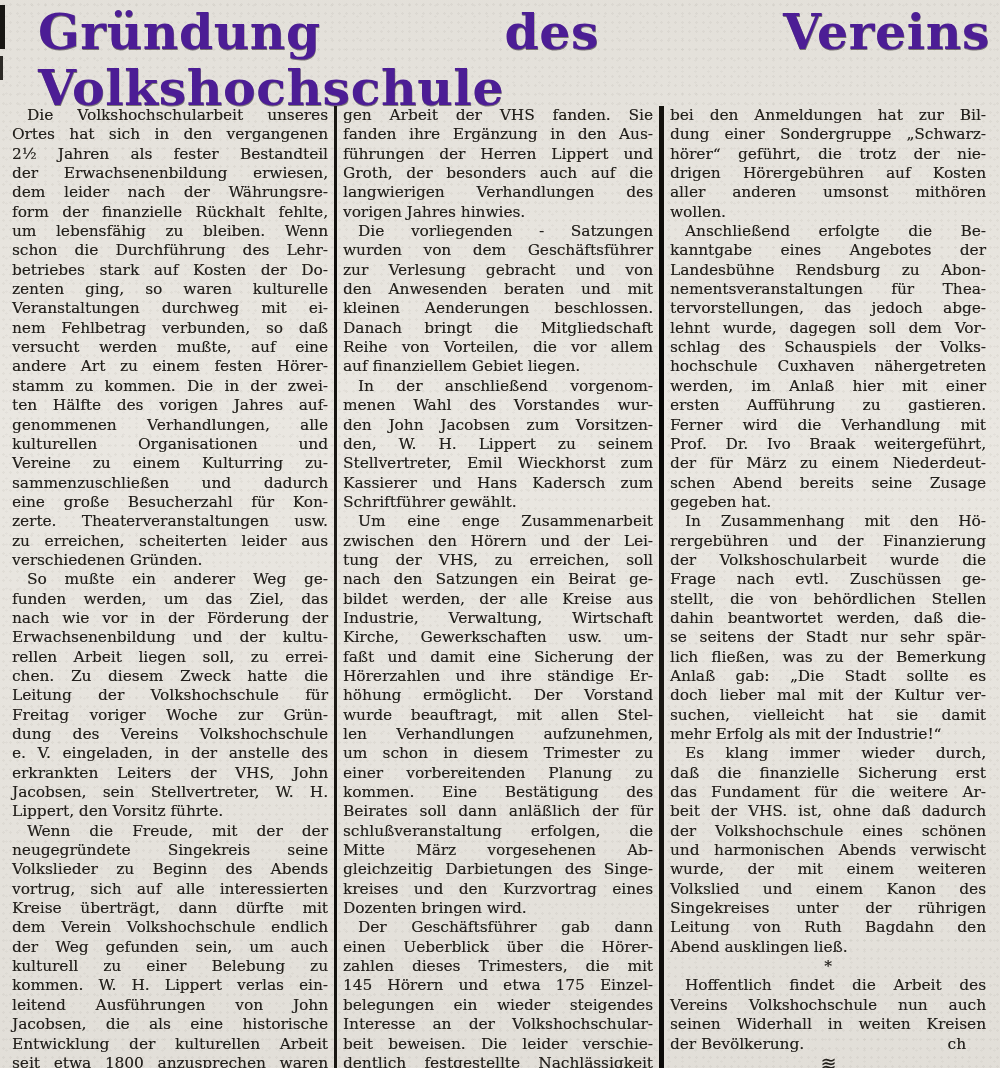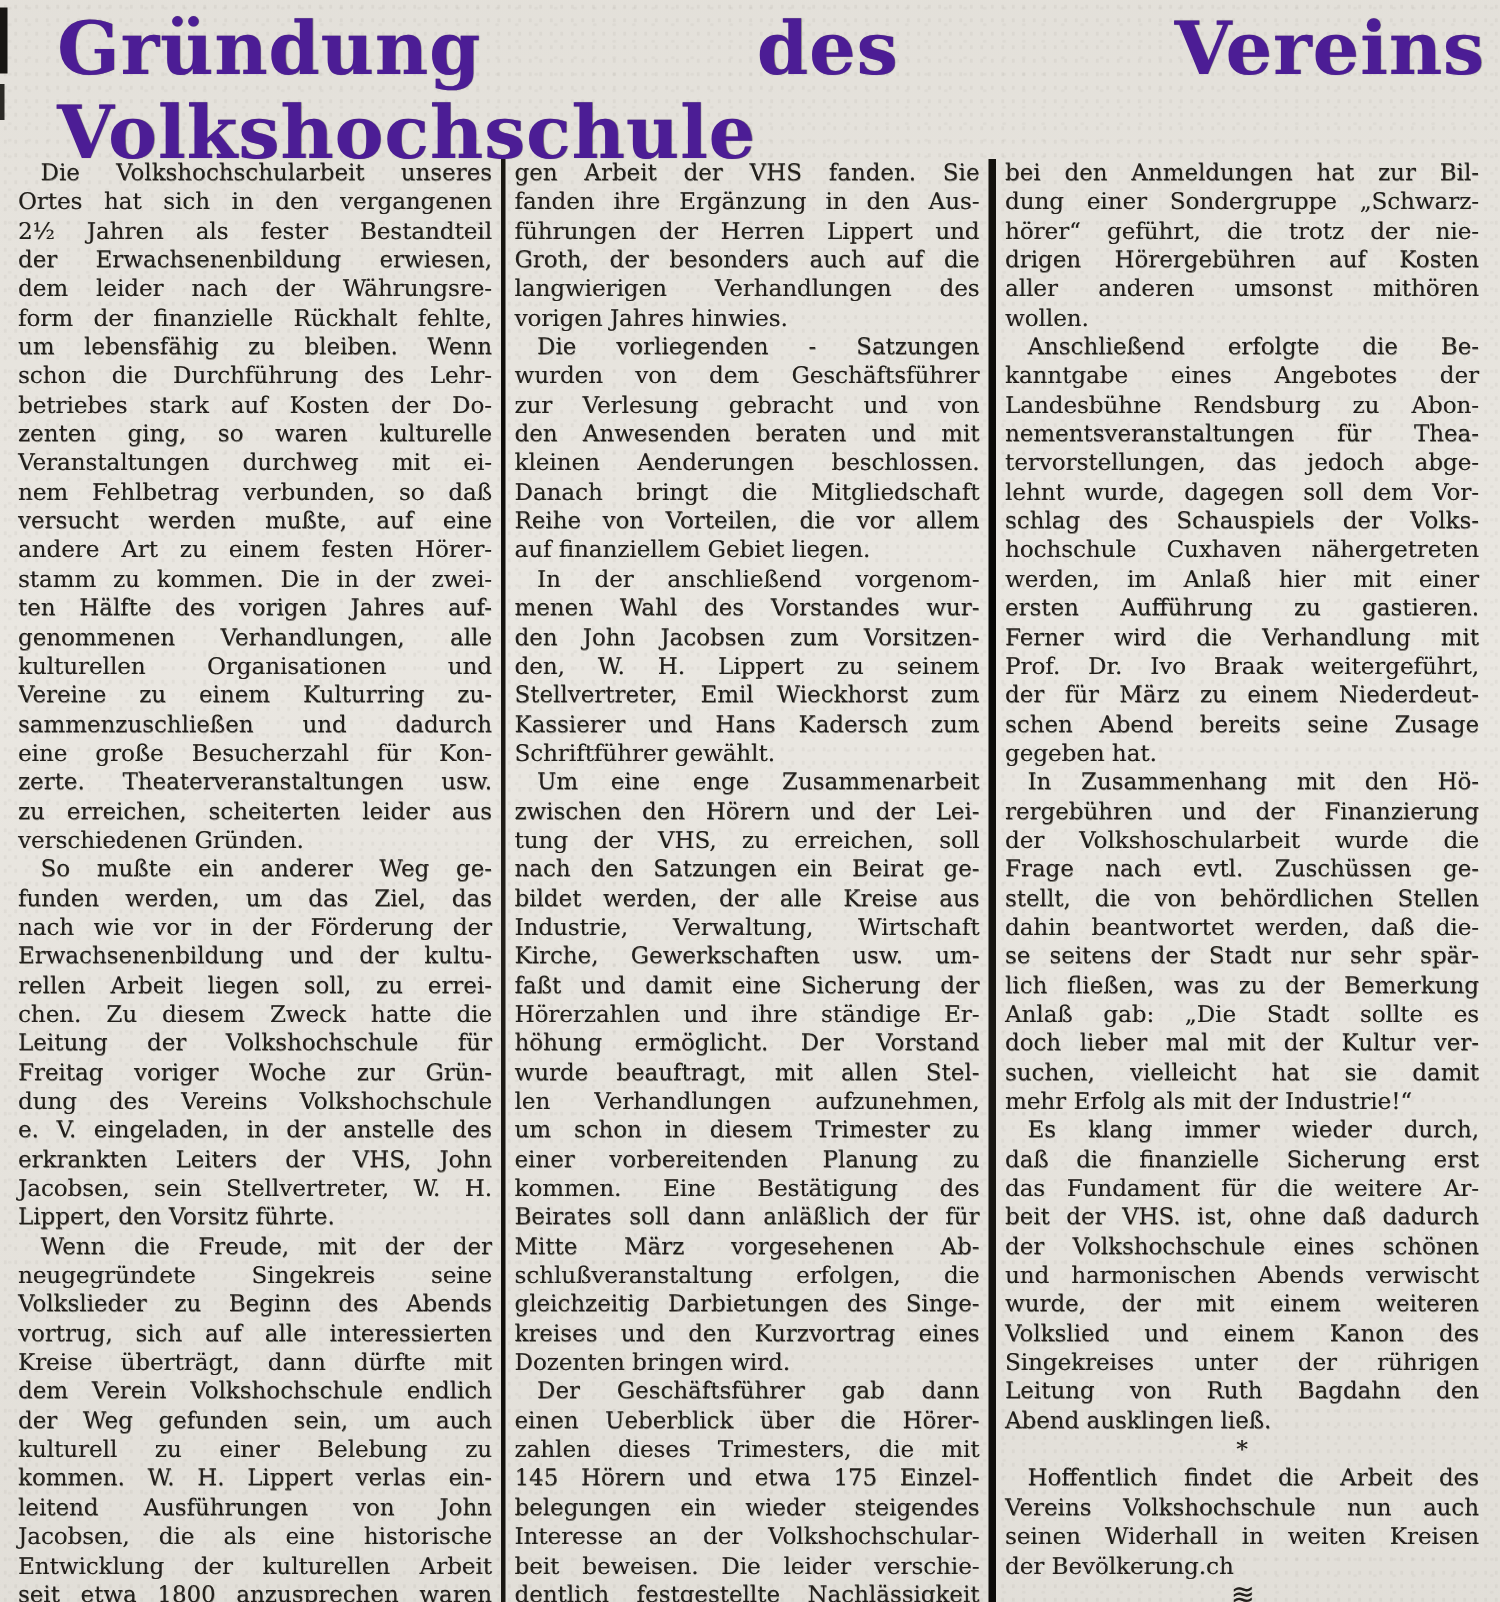--- a/index.html
+++ b/index.html
@@ -40,21 +40,21 @@
   .rule.r2{width:5px;background:linear-gradient(180deg,#14120e,#060605 30%,#1b1915 60%,#0a0908);}
   .line{
     font-size:15.3px;line-height:19.35px;height:19.35px;
     text-align:justify;text-align-last:justify;
     white-space:nowrap;
     text-shadow:0.25px 0.35px 0.35px rgba(30,27,22,0.5);
   }
   .line.start{text-indent:15px;}
   .line.end{text-align:right;text-align-last:left;}
   .line.center{text-align:center;text-align-last:center;}
-  .line.sig{display:flex;justify-content:flex-start;padding-right:20px;text-align:left;}
+  .line.sig{display:flex;justify-content:space-between;padding-right:20px;text-align:left;}
   .line.squig{font-size:19px;letter-spacing:-1px;}
 </style>
 </head>
 <body>
 
 <div class="paper">
   <div class="edge-mark m1"></div>
   <div class="edge-mark m2"></div>
   <h1 class="headline">Gründung des Vereins Volkshochschule</h1>
   <div class="cols">
@@ -143,22 +143,22 @@
         <div class="line">Kirche, Gewerkschaften usw. um-</div>
         <div class="line">faßt und damit eine Sicherung der</div>
         <div class="line">Hörerzahlen und ihre ständige Er-</div>
         <div class="line">höhung ermöglicht. Der Vorstand</div>
         <div class="line">wurde beauftragt, mit allen Stel-</div>
         <div class="line">len Verhandlungen aufzunehmen,</div>
         <div class="line">um schon in diesem Trimester zu</div>
         <div class="line">einer vorbereitenden Planung zu</div>
         <div class="line">kommen. Eine Bestätigung des</div>
         <div class="line">Beirates soll dann anläßlich der für</div>
+        <div class="line">schlußveranstaltung erfolgen, die</div>
         <div class="line">Mitte März vorgesehenen Ab-</div>
-        <div class="line">schlußveranstaltung erfolgen, die</div>
         <div class="line">gleichzeitig Darbietungen des Singe-</div>
         <div class="line">kreises und den Kurzvortrag eines</div>
         <div class="line end">Dozenten bringen wird.</div>
         <div class="line start">Der Geschäftsführer gab dann</div>
         <div class="line">einen Ueberblick über die Hörer-</div>
         <div class="line">zahlen dieses Trimesters, die mit</div>
         <div class="line">145 Hörern und etwa 175 Einzel-</div>
         <div class="line">belegungen ein wieder steigendes</div>
         <div class="line">Interesse an der Volkshochschular-</div>
         <div class="line">beit beweisen. Die leider verschie-</div>

